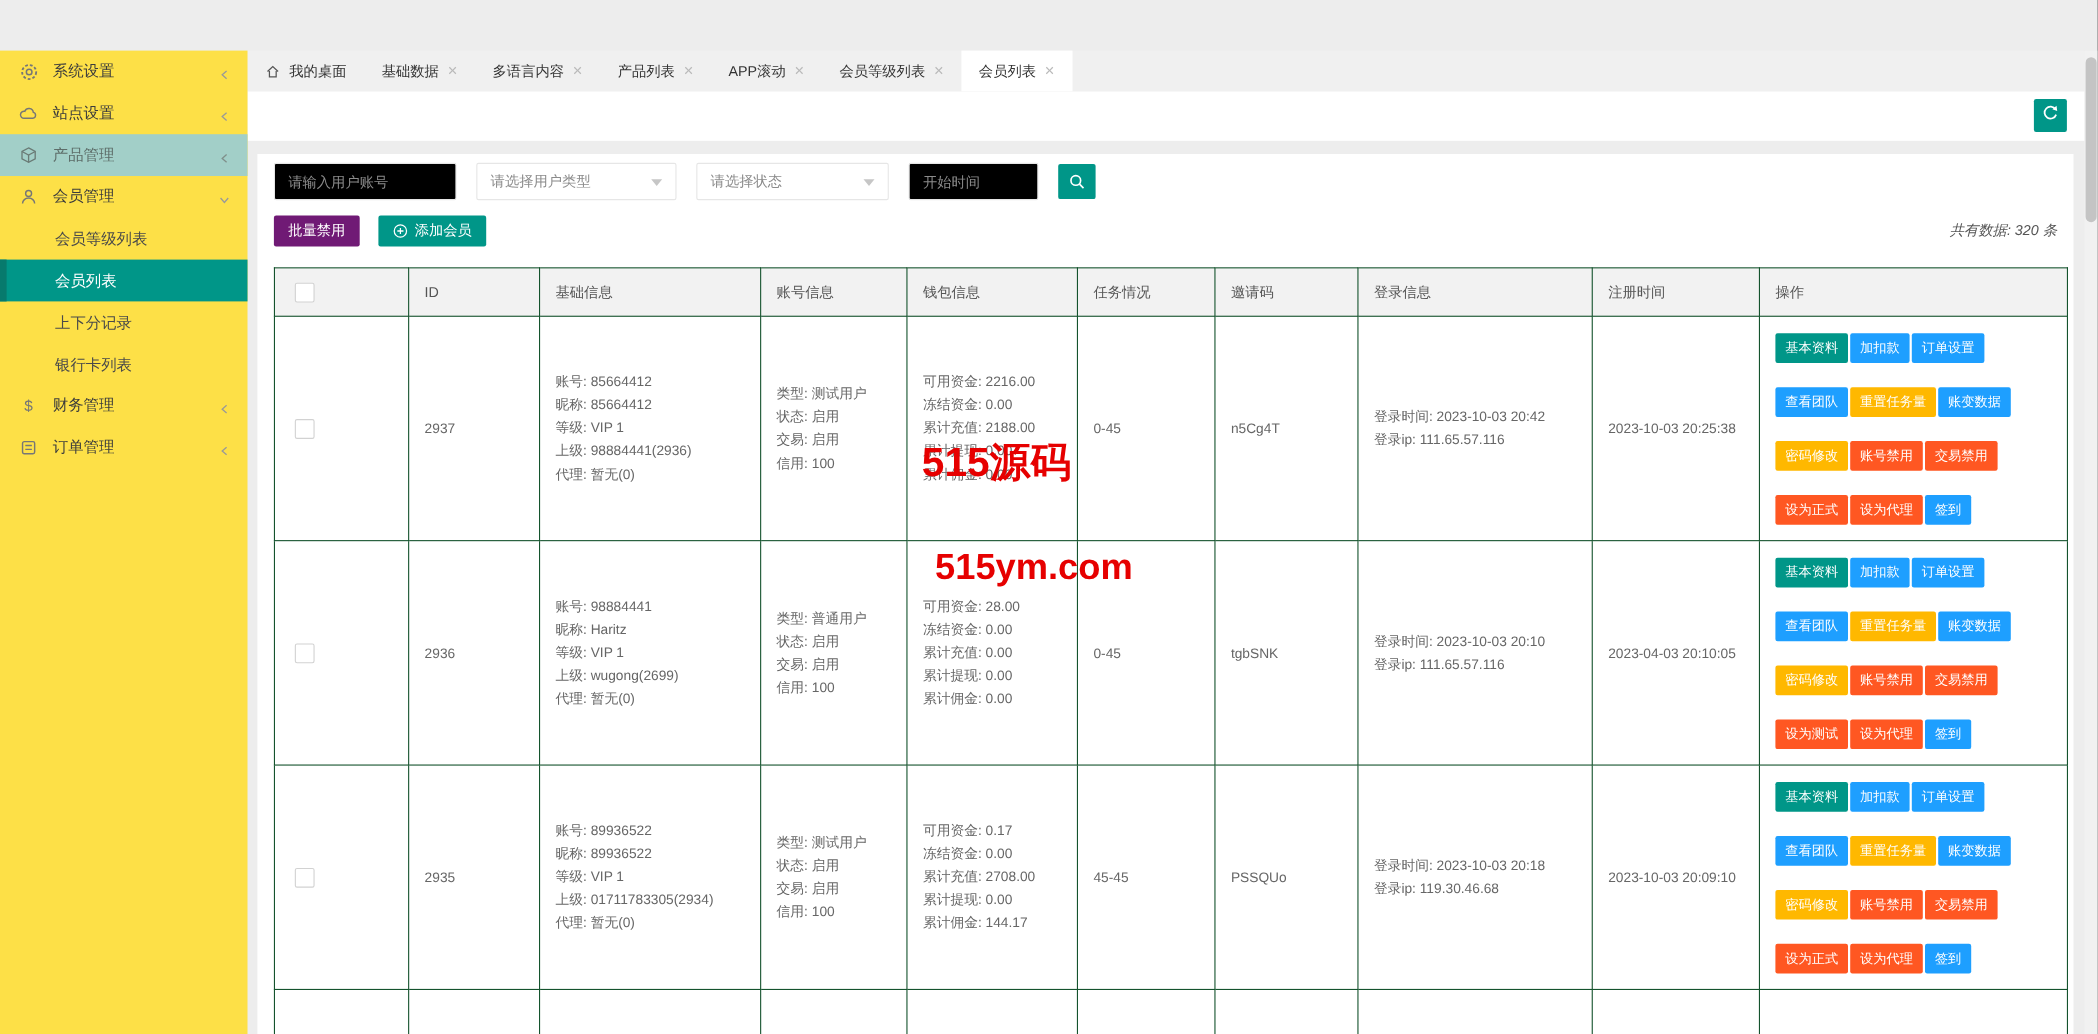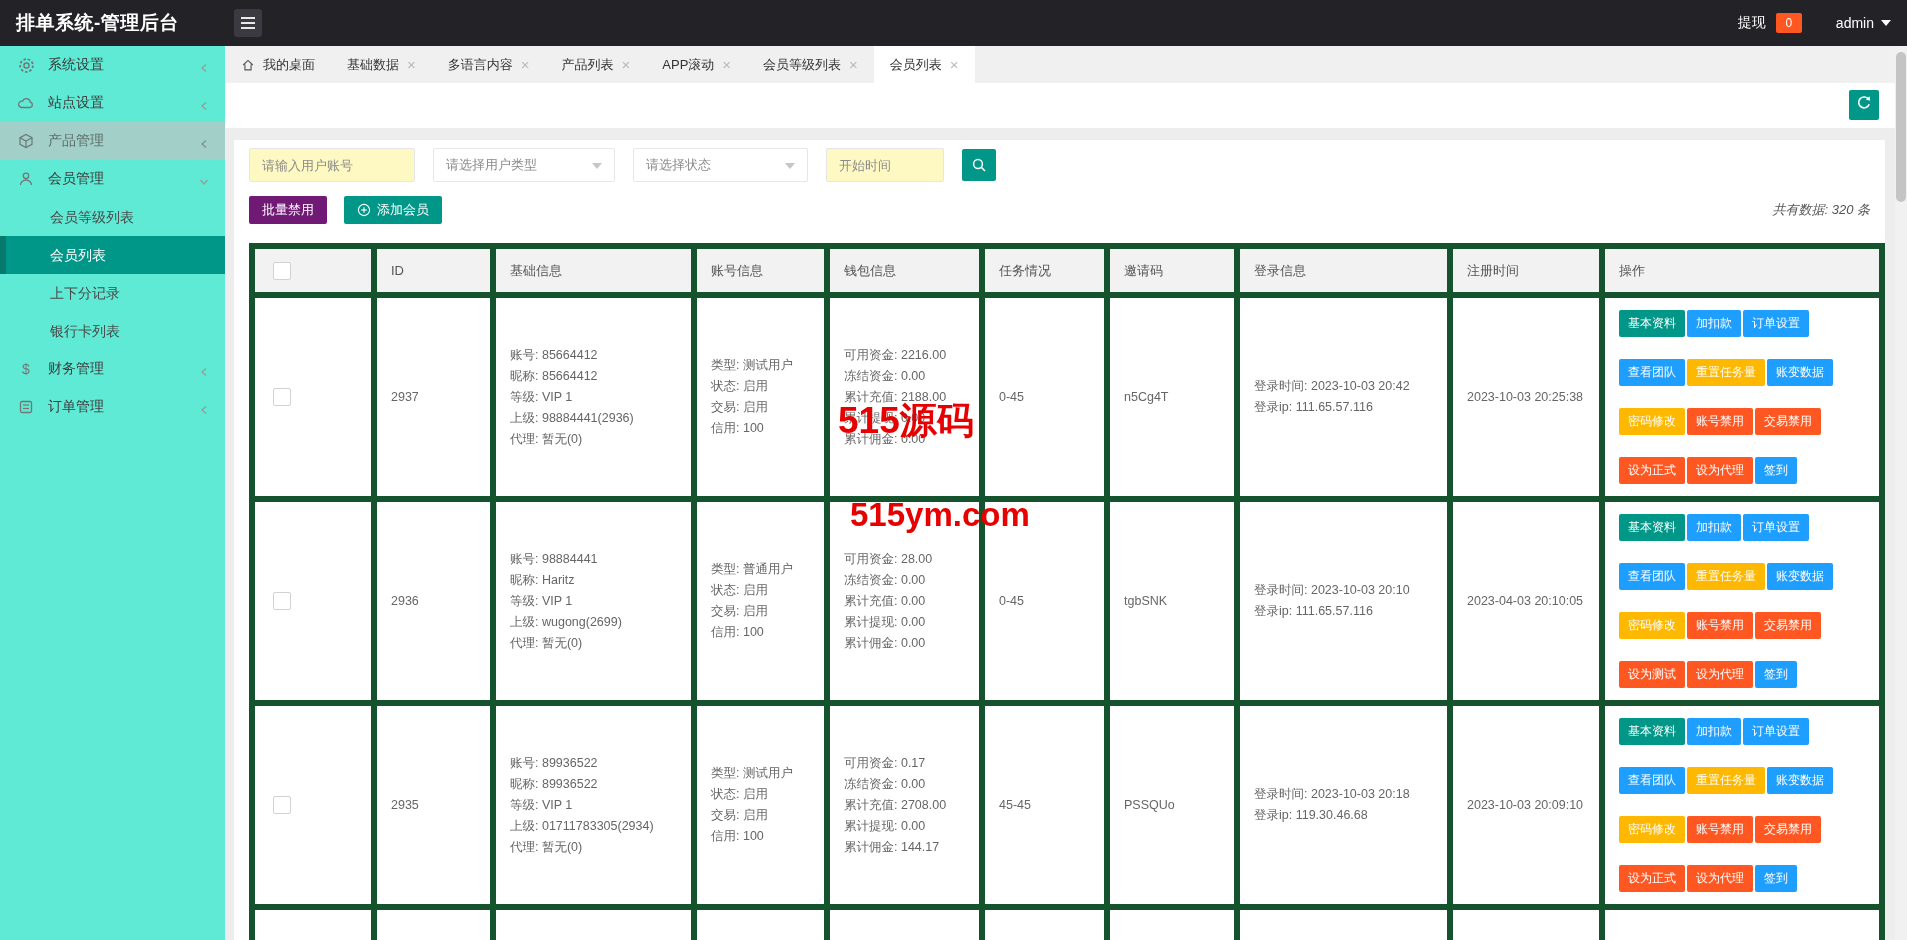--- a/index.html
+++ b/index.html
@@ -14,21 +14,21 @@
              border-radius:3px;display:flex;flex-direction:column;justify-content:center;align-items:center;gap:3px;cursor:pointer;}
   .hamburger i{display:block;width:14px;height:2px;background:#e8e8e8;}
   .hdr-right{position:absolute;right:16px;top:0;height:46px;display:flex;align-items:center;gap:10px;}
   .withdraw{color:#fff;font-size:14px;}
   .badge{min-width:20px;height:20px;line-height:20px;text-align:center;border-radius:2px;
          color:#fff;font-size:12px;padding:0 3px;margin-right:24px;}
   .admin{color:#fff;font-size:14px;display:flex;align-items:center;gap:7px;cursor:pointer;}
   .caret{width:0;height:0;border-left:5px solid transparent;border-right:5px solid transparent;border-top:6px solid #fff;}
 
   
-  .sidebar{position:absolute;left:0;top:46px;width:225px;bottom:0;background:#5eead4;z-index:20;}
+  .sidebar{position:absolute;left:0;top:46px;width:225px;bottom:0;background:#fde047;z-index:20;}
   .s-item{height:38px;display:flex;align-items:center;padding:0 16px;font-size:14px;color:#3c3c3c;position:relative;cursor:pointer;}
   .s-item .s-ico{width:20px;display:flex;justify-content:center;margin-right:12px;}
   .s-item.s-hover{background:#a2cfc8;color:#5d6d69;}
   .chev{position:absolute;right:16px;top:14px;}
   .s-child{height:38px;line-height:38px;padding-left:50px;font-size:14px;color:#4a4a4a;cursor:pointer;}
   .s-child.active{background:#009688;color:#fff;border-left:6px solid #077a6d;padding-left:44px;}
 
   
   .tabbar{position:absolute;left:225px;top:46px;right:12px;height:37px;background:#f0f0f0;display:flex;z-index:10;}
   .tab{display:flex;align-items:center;gap:8px;padding:0 16px;height:37px;font-size:13px;color:#333;cursor:pointer;white-space:nowrap;}
@@ -37,39 +37,39 @@
 
   
   .refresh-strip{position:absolute;left:225px;top:83px;right:12px;height:45px;background:#fff;z-index:5;}
   .refresh-btn{position:absolute;right:16px;top:7px;width:30px;height:30px;background:#009688;color:#fff;
                border:none;border-radius:2px;font-size:18px;line-height:28px;cursor:pointer;}
   .card{position:absolute;left:234px;top:140px;width:1651px;height:1100px;background:#fff;
         box-sizing:border-box;padding:8px 15px 15px 15px;z-index:5;}
 
   .filters{display:flex;align-items:center;gap:18px;}
   .f-input{box-sizing:border-box;height:34px;border:1px solid #e6e6e6;border-radius:2px;padding:0 12px;
-           font-size:13px;color:#666;font-family:inherit;background:#fef9c3;}
+           font-size:13px;color:#666;font-family:inherit;background:#000000;}
   .f-input::placeholder{color:#8b8b8b;opacity:1;}
   .f-select{box-sizing:border-box;position:relative;height:34px;border:1px solid #e6e6e6;border-radius:2px;
             display:flex;align-items:center;padding:0 30px 0 12px;font-size:13px;color:#8b8b8b;cursor:pointer;background:#fff;}
   .f-select .dcaret{position:absolute;right:12px;top:14px;width:0;height:0;
             border-left:5px solid transparent;border-right:5px solid transparent;border-top:6px solid #c6c6c6;}
   .search-btn{width:34px;height:32px;background:#009688;border:none;border-radius:2px;cursor:pointer;
               display:flex;align-items:center;justify-content:center;}
 
   .toolbar{display:flex;align-items:center;margin-top:14px;}
   .btn-orange{height:28px;padding:0 13px;background:#701a75;color:#fff;border:none;border-radius:2px;
               font-size:13px;cursor:pointer;font-family:inherit;}
   .btn-teal{height:28px;padding:0 13px;background:#009688;color:#fff;border:none;border-radius:2px;
             font-size:13px;cursor:pointer;margin-left:17px;display:flex;align-items:center;gap:6px;font-family:inherit;}
   .total{margin-left:auto;font-size:13px;color:#555;font-style:italic;}
 
   
   table.grid{border-collapse:collapse;table-layout:fixed;width:1630px;margin-top:19px;}
-  .grid th,.grid td{border:6px solid #14532d;text-align:left;vertical-align:middle;}
+  .grid th,.grid td{border:1px solid #14532d;text-align:left;vertical-align:middle;}
   .grid thead th{background:#f2f2f2;height:43px;font-weight:400;font-size:13px;color:#555;padding:0 14px;}
   .grid tbody tr{height:204px;}
   .grid tbody td{font-size:12.5px;color:#666;padding:10px 14px;}
   .cb-cell{padding-left:18px !important;}
   .cb{width:16px;height:16px;background:#fff;border:1px solid #d2d2d2;border-radius:2px;cursor:pointer;}
   td.lines div{line-height:21px;white-space:nowrap;}
   td.actions{padding:8px 6px 8px 14px !important;}
   .act-line{display:flex;gap:2px;margin-top:22px;}
   .act-line:first-child{margin-top:0;}
   .act-btn{height:27px;padding:0 9px;border:none;border-radius:2px;color:#fff;font-size:12px;
@@ -80,36 +80,20 @@
   .wm1{left:838px;top:396px;font-size:37px;}
   .wm2{left:850px;top:496px;font-size:33px;}
   .scrollbar{position:absolute;right:0;top:46px;width:12px;bottom:0;background:#f1f1f1;z-index:40;}
   .scroll-thumb{position:absolute;left:1px;top:6px;width:10px;height:150px;background:#c4c4c4;border-radius:5px;}
 </style>
 </head>
 <body>
 
 <div class="stage">
 
-  <div class="hdr">
-    <div class="hdr-title">排单系统-管理后台</div>
-    <button class="hamburger">
-      <i></i>
-        <i></i>
-        <i></i>
-    </button>
-    <div class="hdr-right">
-      <span class="withdraw">提现</span>
-      <span class="badge" style="background: rgb(255, 87, 34);">0</span>
-      <span class="admin">
-        <span>admin</span>
-        <span class="caret"></span>
-      </span>
-    </div>
-  </div>
 
   <div class="sidebar">
     <div class="s-item">
       <span class="s-ico">
         <svg width="17" height="17" viewBox="0 0 16 16">
             <circle cx="8" cy="8" r="6" fill="none" stroke="#767676" stroke-width="1.6" stroke-dasharray="2.4 1.7"></circle>
             <circle cx="8" cy="8" r="2.4" fill="none" stroke="#767676" stroke-width="1.3"></circle>
           </svg>
       </span>
       <span>系统设置</span>

